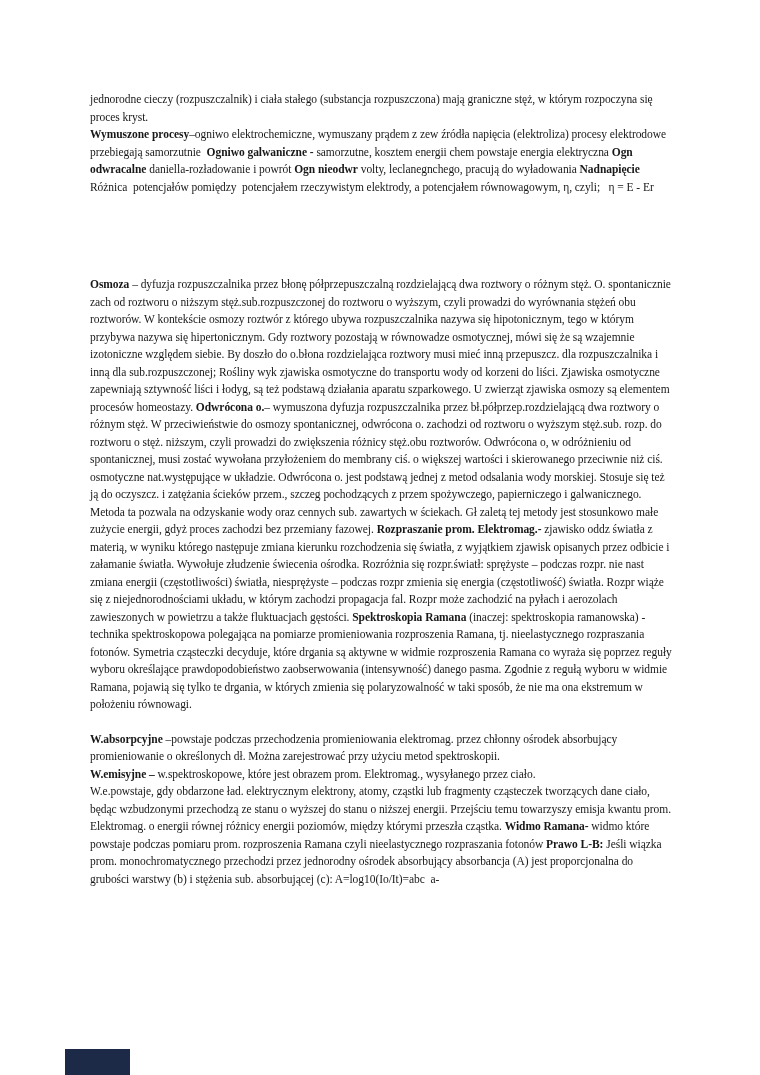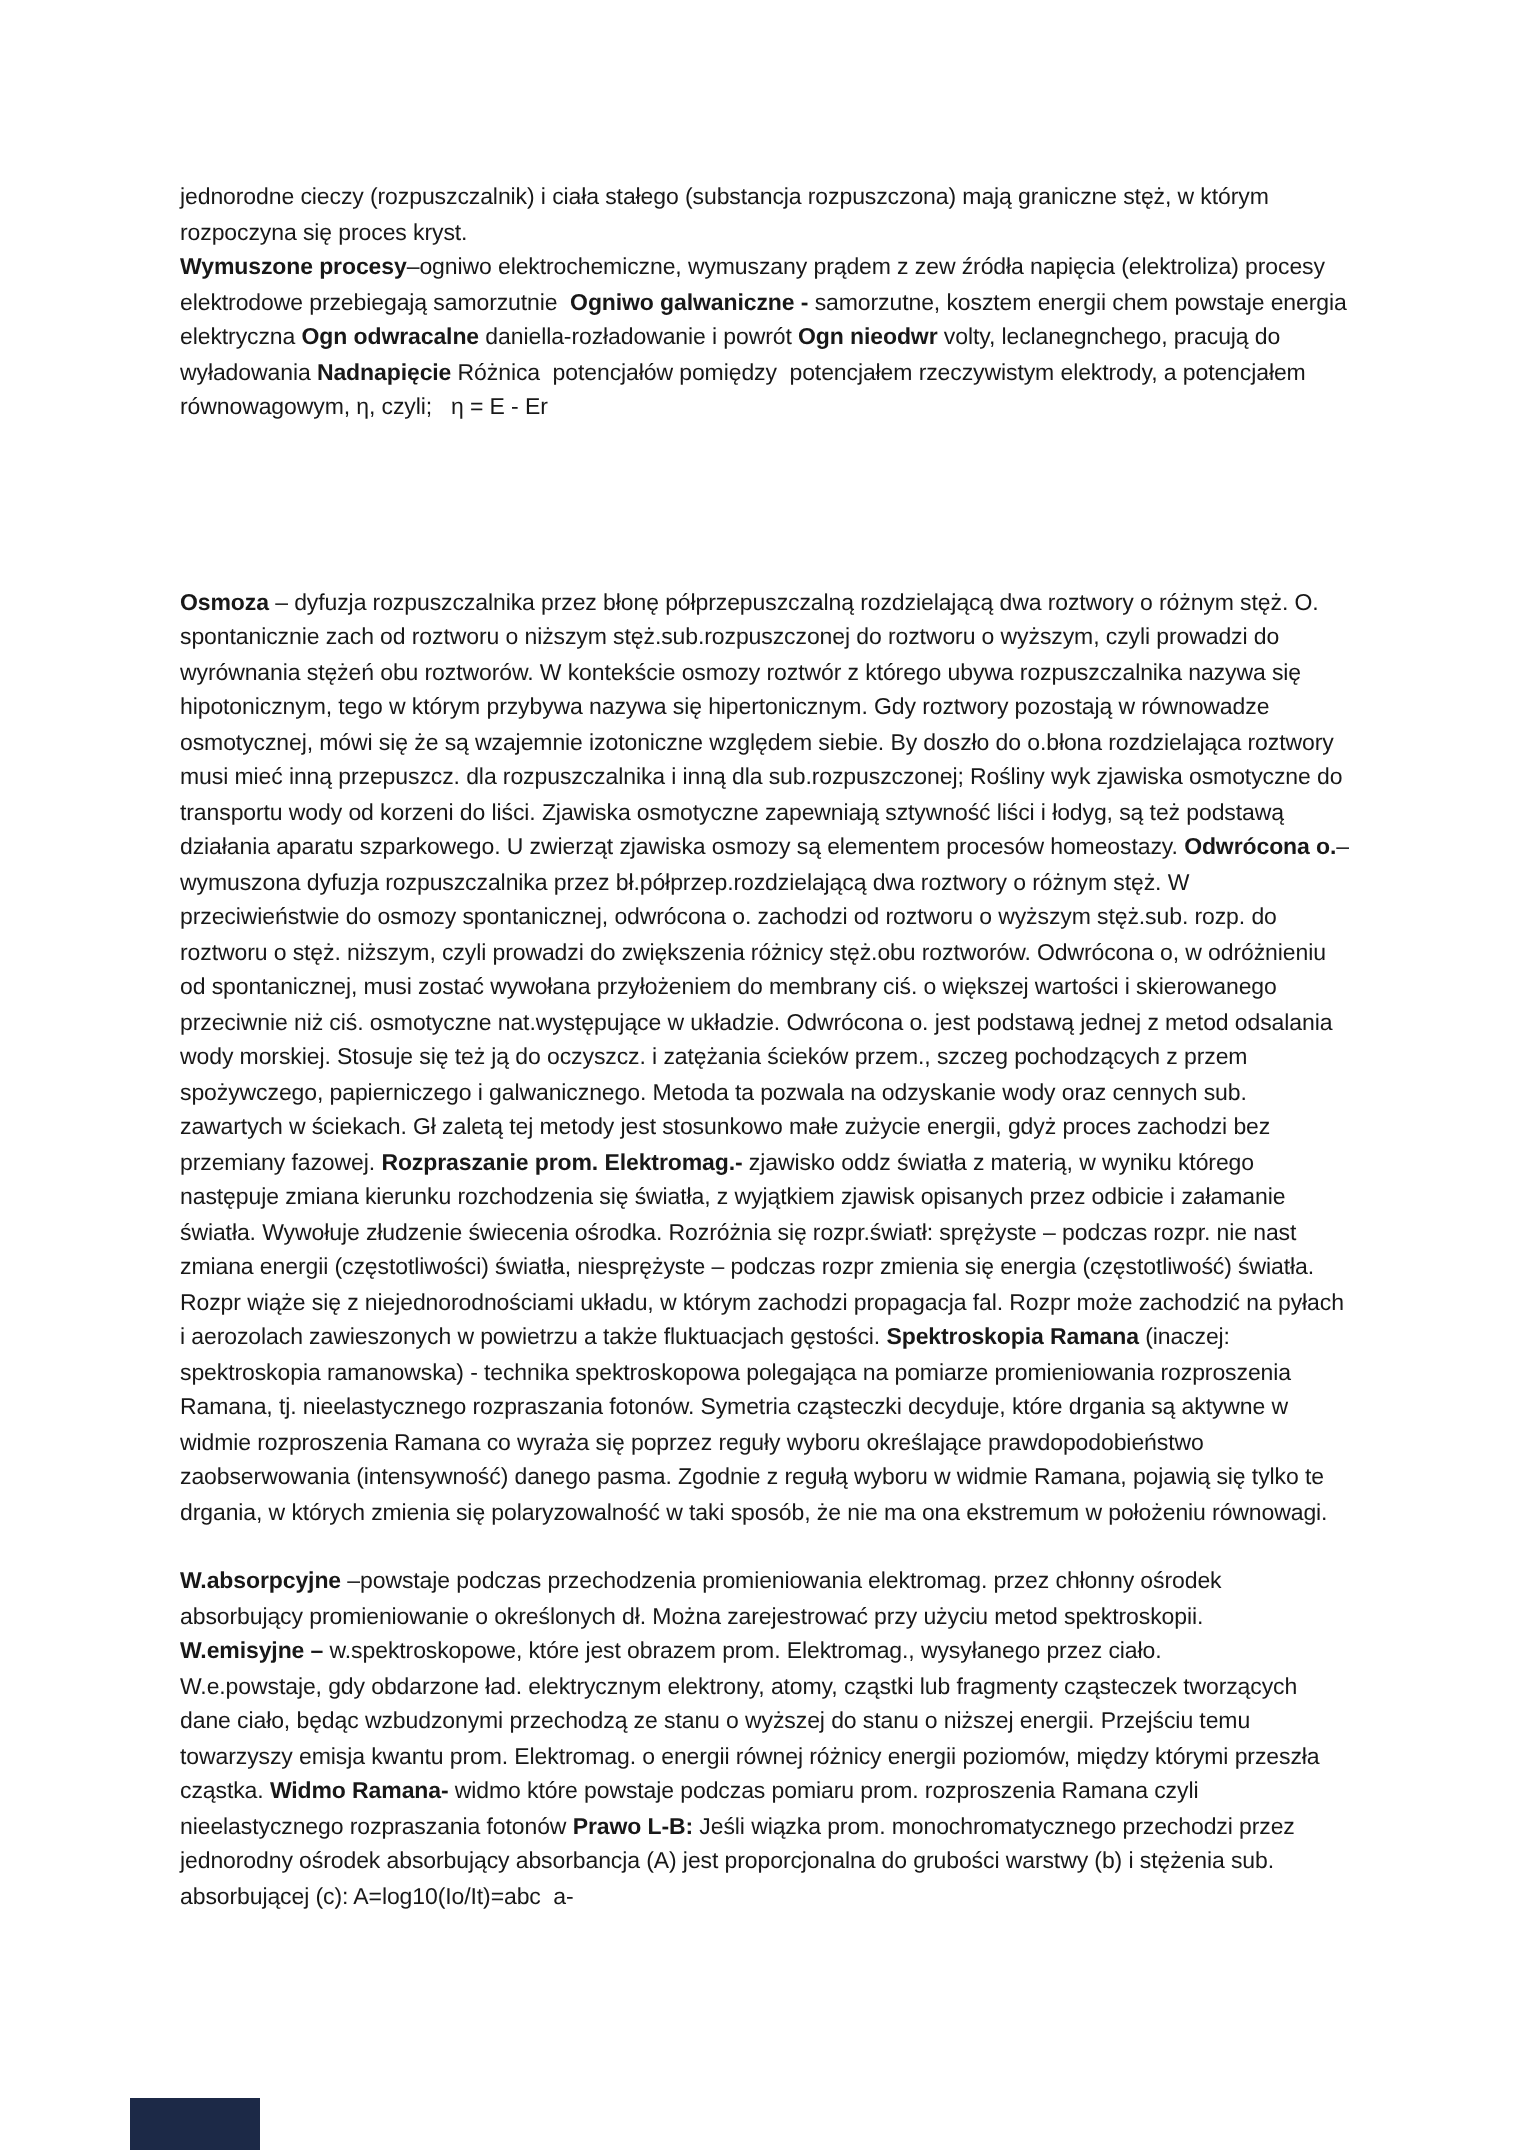--- a/index.html
+++ b/index.html
@@ -33,21 +33,21 @@
   .artifact {
     position: absolute;
     left: 65px; top: 1049px;
     width: 65px; height: 26px;
   }
 </style>
 </head>
 <body>
 
 <div class="page" style="background: rgb(255, 255, 255);">
-  <div class="content" style="color: rgb(24, 24, 24);">
+  <div class="content" style="color: rgb(24, 24, 24); font-family: Liberation Serif, serif;">
       <div class="para"><span>jednorodne cieczy (rozpuszczalnik) i ciała stałego (substancja rozpuszczona) mają graniczne stęż, w którym rozpoczyna się proces kryst.</span><br><span class="b">Wymuszone procesy</span><span>–ogniwo elektrochemiczne, wymuszany prądem z zew źródła napięcia (elektroliza) procesy elektrodowe przebiegają samorzutnie  </span><span class="b">Ogniwo galwaniczne - </span><span>samorzutne, kosztem energii chem powstaje energia elektryczna </span><span class="b">Ogn odwracalne</span><span> daniella-rozładowanie i powrót </span><span class="b">Ogn nieodwr</span><span> volty, leclanegnchego, pracują do wyładowania </span><span class="b">Nadnapięcie</span><span> Różnica  potencjałów pomiędzy  potencjałem rzeczywistym elektrody, a potencjałem równowagowym, η, czyli;   η = E - Er</span></div>
       <div class="spacer" style="height: 80px;"></div>
       <div class="para"><span class="b">Osmoza</span><span> – dyfuzja rozpuszczalnika przez błonę półprzepuszczalną rozdzielającą dwa roztwory o różnym stęż. O. spontanicznie zach od roztworu o niższym stęż.sub.rozpuszczonej do roztworu o wyższym, czyli prowadzi do wyrównania stężeń obu roztworów. W kontekście osmozy roztwór z którego ubywa rozpuszczalnika nazywa się hipotonicznym, tego w którym przybywa nazywa się hipertonicznym. Gdy roztwory pozostają w równowadze osmotycznej, mówi się że są wzajemnie izotoniczne względem siebie. By doszło do o.błona rozdzielająca roztwory musi mieć inną przepuszcz. dla rozpuszczalnika i inną dla sub.rozpuszczonej; Rośliny wyk zjawiska osmotyczne do transportu wody od korzeni do liści. Zjawiska osmotyczne zapewniają sztywność liści i łodyg, są też podstawą działania aparatu szparkowego. U zwierząt zjawiska osmozy są elementem procesów homeostazy. </span><span class="b">Odwrócona o.</span><span>– wymuszona dyfuzja rozpuszczalnika przez bł.półprzep.rozdzielającą dwa roztwory o różnym stęż. W przeciwieństwie do osmozy spontanicznej, odwrócona o. zachodzi od roztworu o wyższym stęż.sub. rozp. do roztworu o stęż. niższym, czyli prowadzi do zwiększenia różnicy stęż.obu roztworów. Odwrócona o, w odróżnieniu od spontanicznej, musi zostać wywołana przyłożeniem do membrany ciś. o większej wartości i skierowanego przeciwnie niż ciś. osmotyczne nat.występujące w układzie. Odwrócona o. jest podstawą jednej z metod odsalania wody morskiej. Stosuje się też ją do oczyszcz. i zatężania ścieków przem., szczeg pochodzących z przem spożywczego, papierniczego i galwanicznego. Metoda ta pozwala na odzyskanie wody oraz cennych sub. zawartych w ściekach. Gł zaletą tej metody jest stosunkowo małe zużycie energii, gdyż proces zachodzi bez przemiany fazowej. </span><span class="b">Rozpraszanie prom. Elektromag.-</span><span> zjawisko oddz światła z materią, w wyniku którego następuje zmiana kierunku rozchodzenia się światła, z wyjątkiem zjawisk opisanych przez odbicie i załamanie światła. Wywołuje złudzenie świecenia ośrodka. Rozróżnia się rozpr.światł: sprężyste – podczas rozpr. nie nast zmiana energii (częstotliwości) światła, niesprężyste – podczas rozpr zmienia się energia (częstotliwość) światła. Rozpr wiąże się z niejednorodnościami układu, w którym zachodzi propagacja fal. Rozpr może zachodzić na pyłach i aerozolach zawieszonych w powietrzu a także fluktuacjach gęstości. </span><span class="b">Spektroskopia Ramana</span><span> (inaczej: spektroskopia ramanowska) - technika spektroskopowa polegająca na pomiarze promieniowania rozproszenia Ramana, tj. nieelastycznego rozpraszania fotonów. Symetria cząsteczki decyduje, które drgania są aktywne w widmie rozproszenia Ramana co wyraża się poprzez reguły wyboru określające prawdopodobieństwo zaobserwowania (intensywność) danego pasma. Zgodnie z regułą wyboru w widmie Ramana, pojawią się tylko te drgania, w których zmienia się polaryzowalność w taki sposób, że nie ma ona ekstremum w położeniu równowagi.</span></div>
       <div class="spacer" style="height: 17px;"></div>
       <div class="para"><span class="b">W.absorpcyjne</span><span> –powstaje podczas przechodzenia promieniowania elektromag. przez chłonny ośrodek absorbujący promieniowanie o określonych dł. Można zarejestrować przy użyciu metod spektroskopii.</span><br><span class="b">W.emisyjne – </span><span>w.spektroskopowe, które jest obrazem prom. Elektromag., wysyłanego przez ciało.</span><br><span>W.e.powstaje, gdy obdarzone ład. elektrycznym elektrony, atomy, cząstki lub fragmenty cząsteczek tworzących dane ciało, będąc wzbudzonymi przechodzą ze stanu o wyższej do stanu o niższej energii. Przejściu temu towarzyszy emisja kwantu prom. Elektromag. o energii równej różnicy energii poziomów, między którymi przeszła cząstka. </span><span class="b">Widmo Ramana-</span><span> widmo które powstaje podczas pomiaru prom. rozproszenia Ramana czyli nieelastycznego rozpraszania fotonów </span><span class="b">Prawo L-B:</span><span> Jeśli wiązka prom. monochromatycznego przechodzi przez jednorodny ośrodek absorbujący absorbancja (A) jest proporcjonalna do grubości warstwy (b) i stężenia sub. absorbującej (c): A=log10(Io/It)=abc  a-</span></div>
     </div>
   <div class="artifact" style="background: rgb(28, 41, 71);"></div>
 </div>
 
 </body></html>

